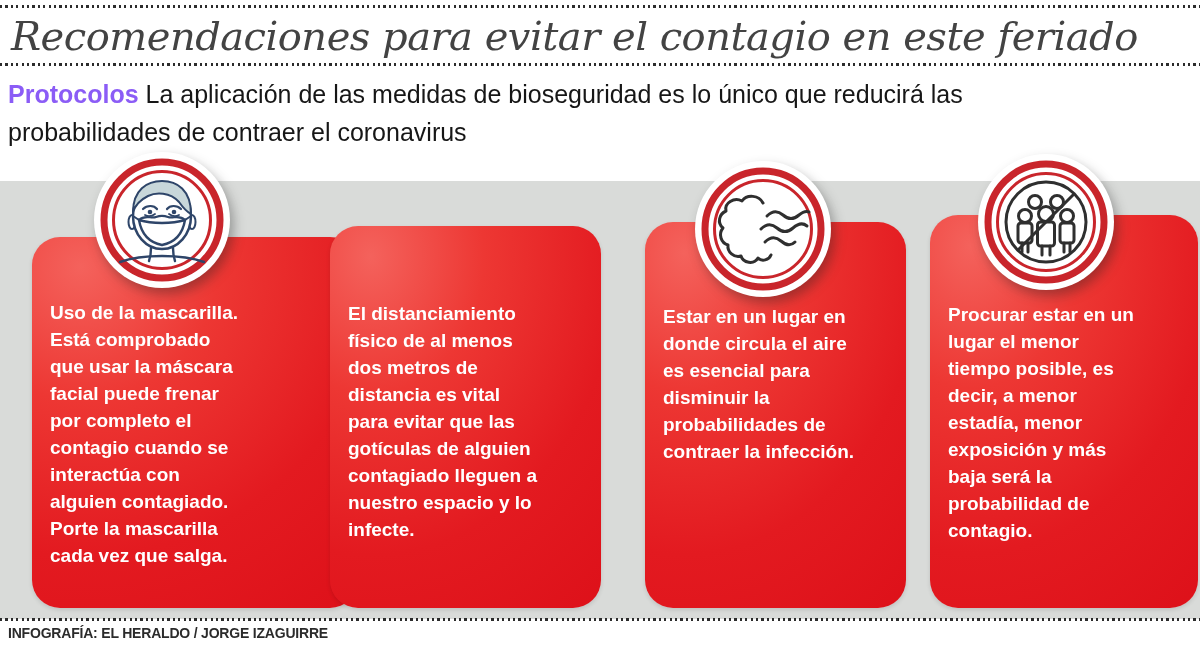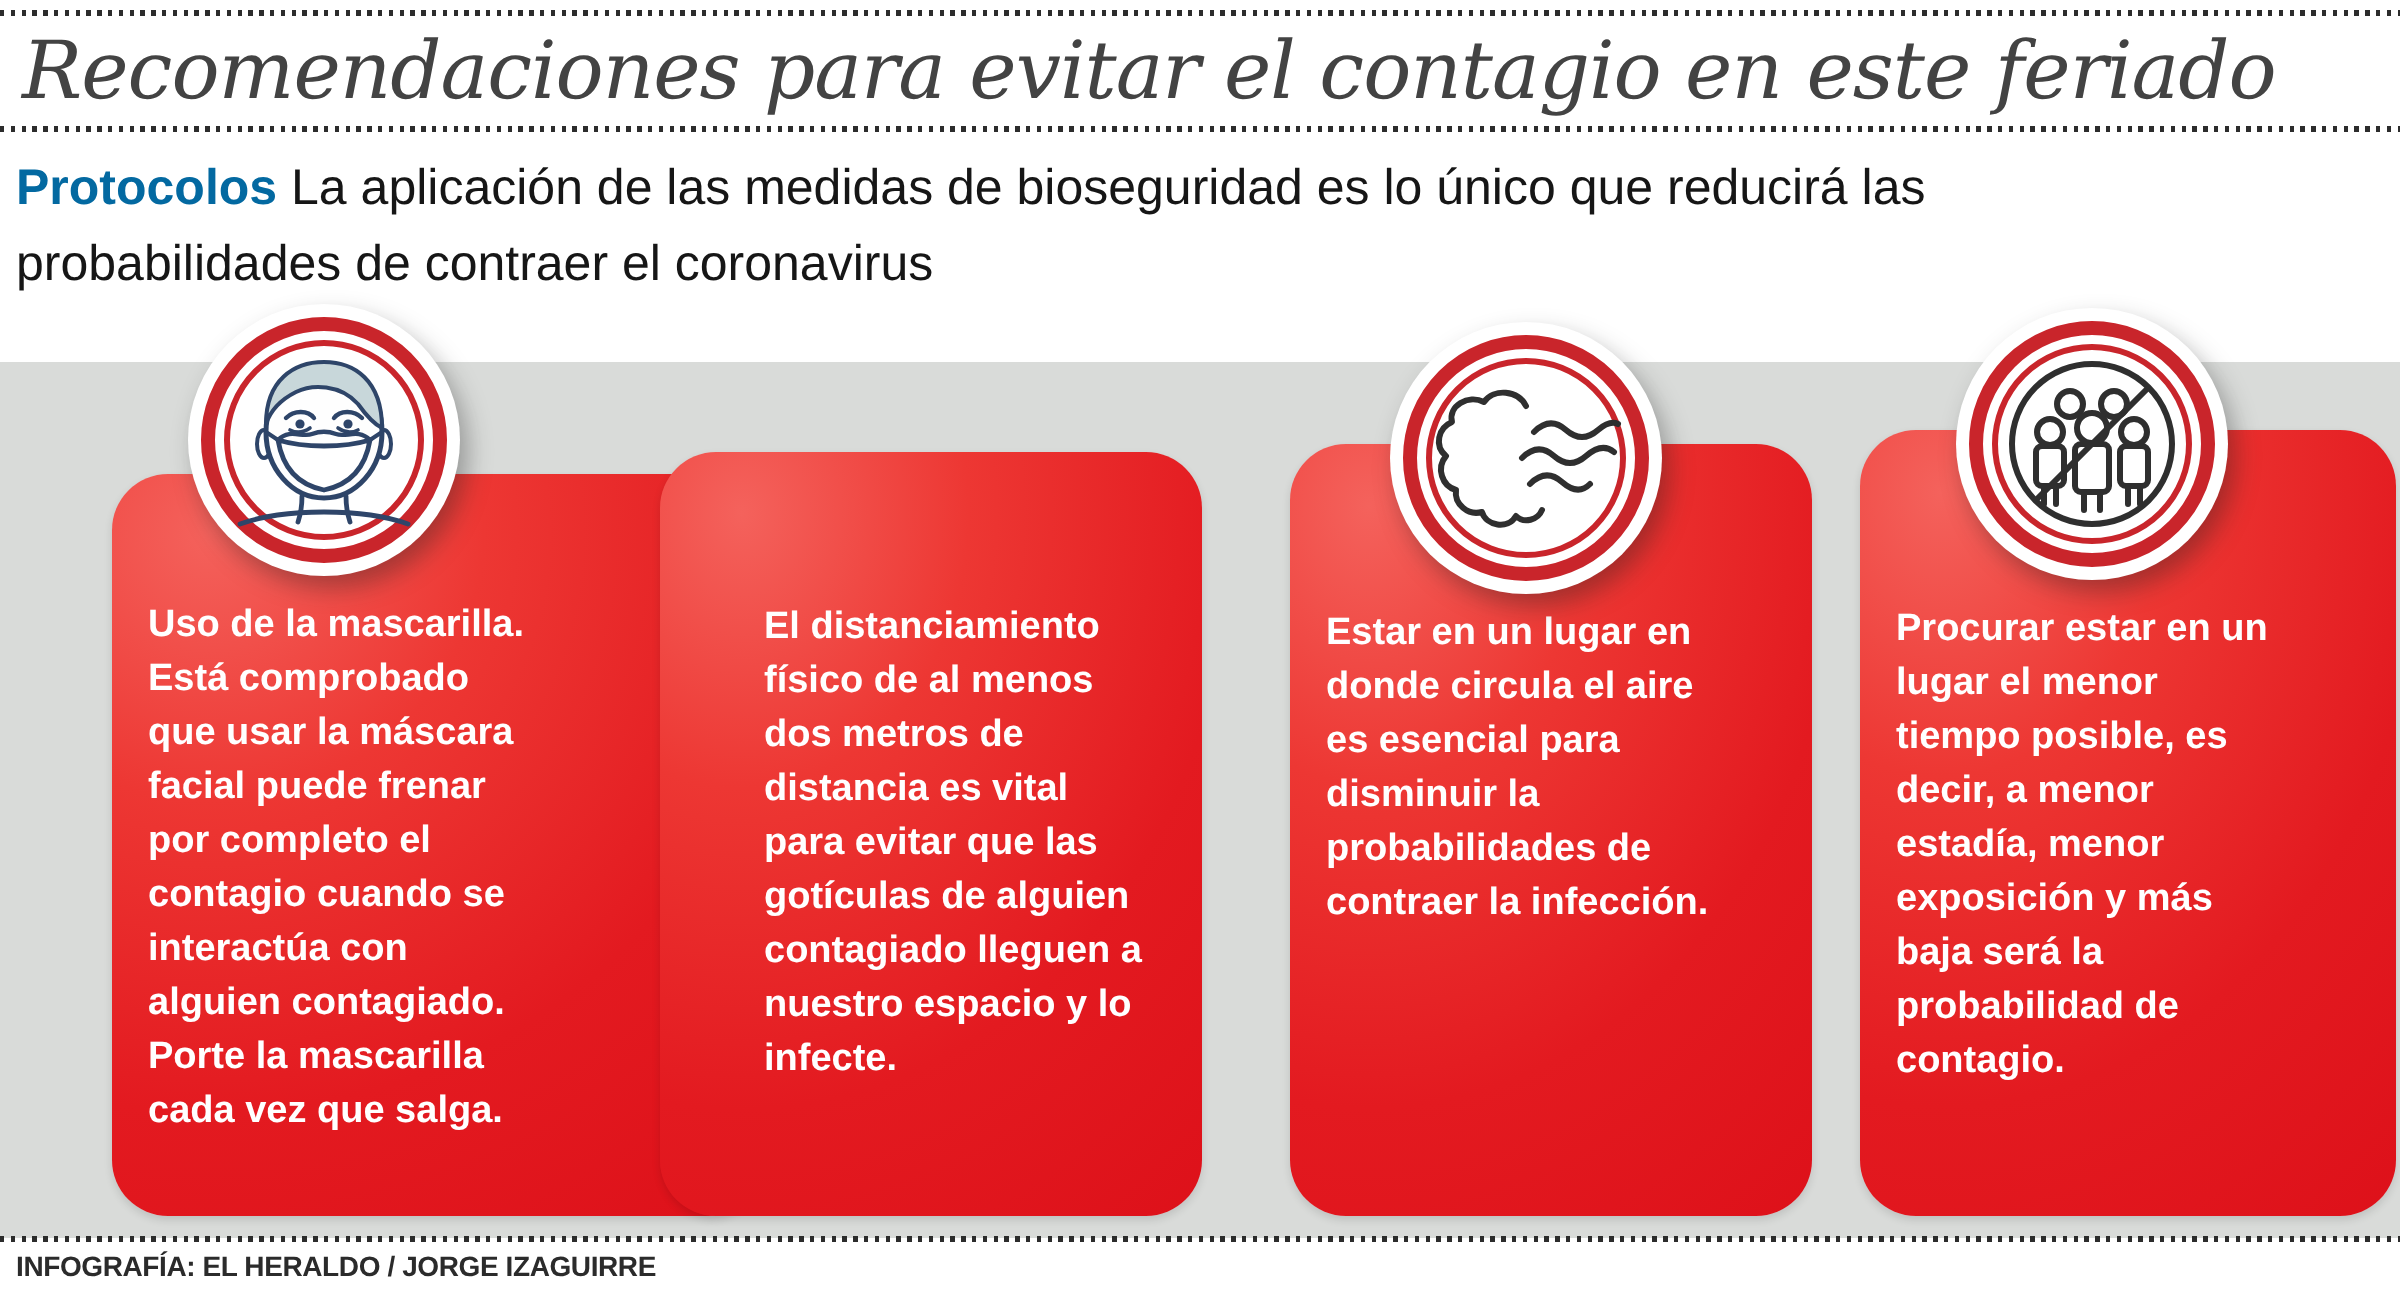--- a/index.html
+++ b/index.html
@@ -16,37 +16,37 @@
   .dotline-footer{top:618px;}
   .title{
     position:absolute;top:9px;left:7px;margin:4px;
     font-family:"DejaVu Serif",serif;font-weight:400;font-size:40px;
     letter-spacing:-0.5px;color:#434343;white-space:nowrap;font-style:italic;
   }
   .lede{
     position:absolute;top:76px;left:8px;width:1120px;margin:0;
     font-size:25px;line-height:1.5;color:#161616;
   }
-  .lede strong{font-weight:800;color:#0369a1;text-align:center;}
+  .lede strong{font-weight:800;color:#8b5cf6;text-align:center;}
   .grayband{position:absolute;left:0;top:181px;width:1200px;height:438px;background:#d9dbd9;}
   .card{
     position:absolute;border-radius:28px;
     background:radial-gradient(140% 120% at 15% 8%, #f4625c 0%, #ed3733 30%, #e31a20 65%, #dd1019 100%);
     box-shadow:0 2px 4px rgba(0,0,0,0.12);
   }
-  .card1{left:56px;top:237px;width:326px;height:371px;}
+  .card1{left:32px;top:237px;width:326px;height:371px;}
   .card2{left:330px;top:226px;width:271px;height:382px;}
   .card3{left:645px;top:222px;width:261px;height:386px;}
   .card4{left:930px;top:215px;width:268px;height:393px;}
   .card-text{
     margin:0;color:#fff;font-weight:700;font-size:19px;line-height:27px;
     padding:0 12px 0 18px;white-space:pre-line;
   }
   .card1 .card-text{padding-top:62px;}
-  .card2 .card-text{padding-top:74px;margin-left:34px;}
+  .card2 .card-text{padding-top:74px;}
   .card3 .card-text{padding-top:81px;padding-right:8px;}
   .card4 .card-text{padding-top:86px;padding-right:22px;}
   .badge{position:absolute;width:140px;height:140px;}
   .badge svg{display:block;filter:drop-shadow(4px 6px 6px rgba(30,30,30,0.35));}
   .badge1{left:92px;top:150px;}
   .badge2{left:397px;top:152px;}
   .badge3{left:693px;top:159px;}
   .badge4{left:976px;top:152px;}
   .credit{
     position:absolute;left:8px;top:625px;margin:0;

